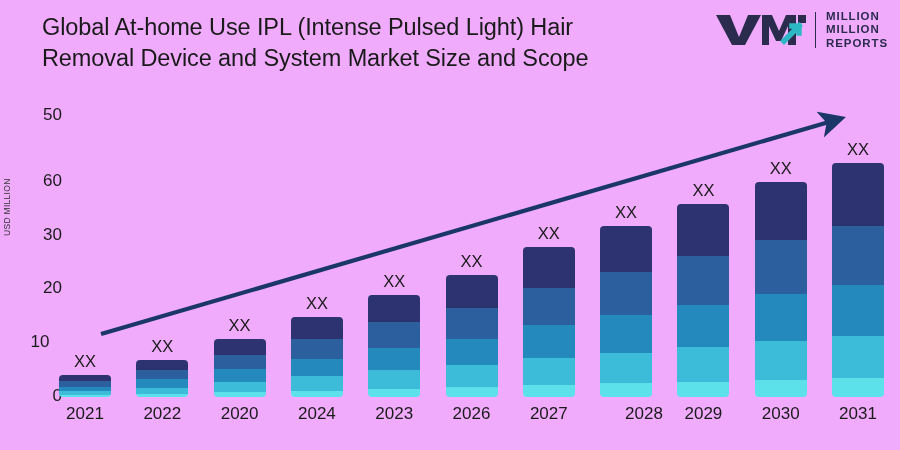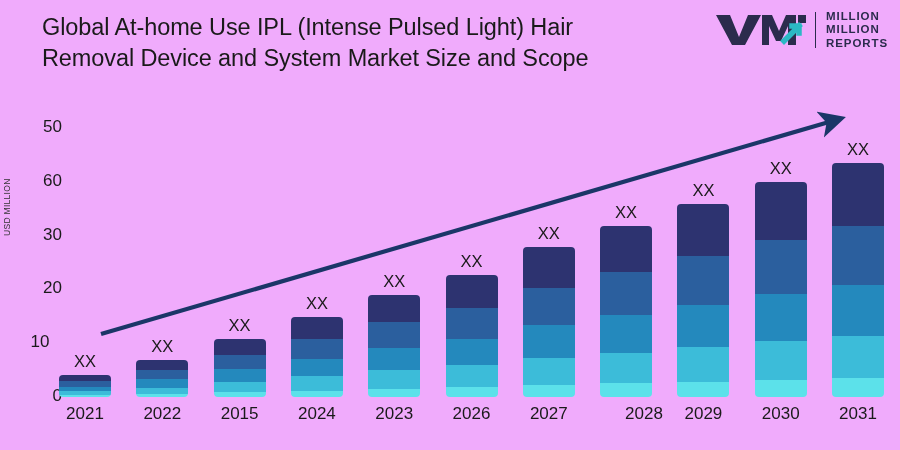--- a/index.html
+++ b/index.html
@@ -166,21 +166,21 @@
   </div>
 
   <div id="plot">
     <div id="y-axis-title">USD MILLION</div>
     <div id="y-ticks">
         <div class="y-tick" style="top: 386px;">0</div>
         <div class="y-tick" style="top: 332.2px; text-align: center;">10</div>
         <div class="y-tick" style="top: 278.4px;">20</div>
         <div class="y-tick" style="top: 224.6px;">30</div>
         <div class="y-tick" style="top: 170.8px;">60</div>
-        <div class="y-tick" style="top: 117px;">50</div>
+        <div class="y-tick" style="top: 105px;">50</div>
       </div>
     <div id="bars">
         <div class="bar" style="left: 59px; top: 375.48px; width: 52px; height: 21.52px;">
           <div class="seg" style="background: rgb(45, 51, 112); height: 27%;"></div>
           <div class="seg" style="background: rgb(43, 95, 158); height: 25%;"></div>
           <div class="seg" style="background: rgb(36, 137, 189); height: 22%;"></div>
           <div class="seg" style="background: rgb(60, 188, 217); height: 18%;"></div>
           <div class="seg" style="background: rgb(92, 225, 234); height: 8%;"></div>
         </div>
         <div class="bar-value" style="left: 55px; width: 60px; top: 352.48px;">XX</div>
@@ -261,21 +261,21 @@
           <div class="seg" style="background: rgb(43, 95, 158); height: 25.0115%;"></div>
           <div class="seg" style="background: rgb(36, 137, 189); height: 22%;"></div>
           <div class="seg" style="background: rgb(60, 188, 217); height: 18%;"></div>
           <div class="seg" style="background: rgb(92, 225, 234); height: 8%;"></div>
         </div>
         <div class="bar-value" style="left: 828px; width: 60px; top: 139.97px;">XX</div>
       </div>
     <div id="x-ticks">
         <div class="x-tick" style="left: 45px; width: 80px;">2021</div>
         <div class="x-tick" style="left: 122.3px; width: 80px;">2022</div>
-        <div class="x-tick" style="left: 199.6px; width: 80px;">2015</div>
+        <div class="x-tick" style="left: 199.6px; width: 80px;">2020</div>
         <div class="x-tick" style="left: 276.9px; width: 80px;">2024</div>
         <div class="x-tick" style="left: 354.2px; width: 80px;">2023</div>
         <div class="x-tick" style="left: 431.5px; width: 80px;">2026</div>
         <div class="x-tick" style="left: 508.8px; width: 80px;">2027</div>
         <div class="x-tick" style="left: 604px; width: 80px;">2028</div>
         <div class="x-tick" style="left: 663.4px; width: 80px;">2029</div>
         <div class="x-tick" style="left: 740.7px; width: 80px;">2030</div>
         <div class="x-tick" style="left: 818px; width: 80px;">2031</div>
       </div>
 

